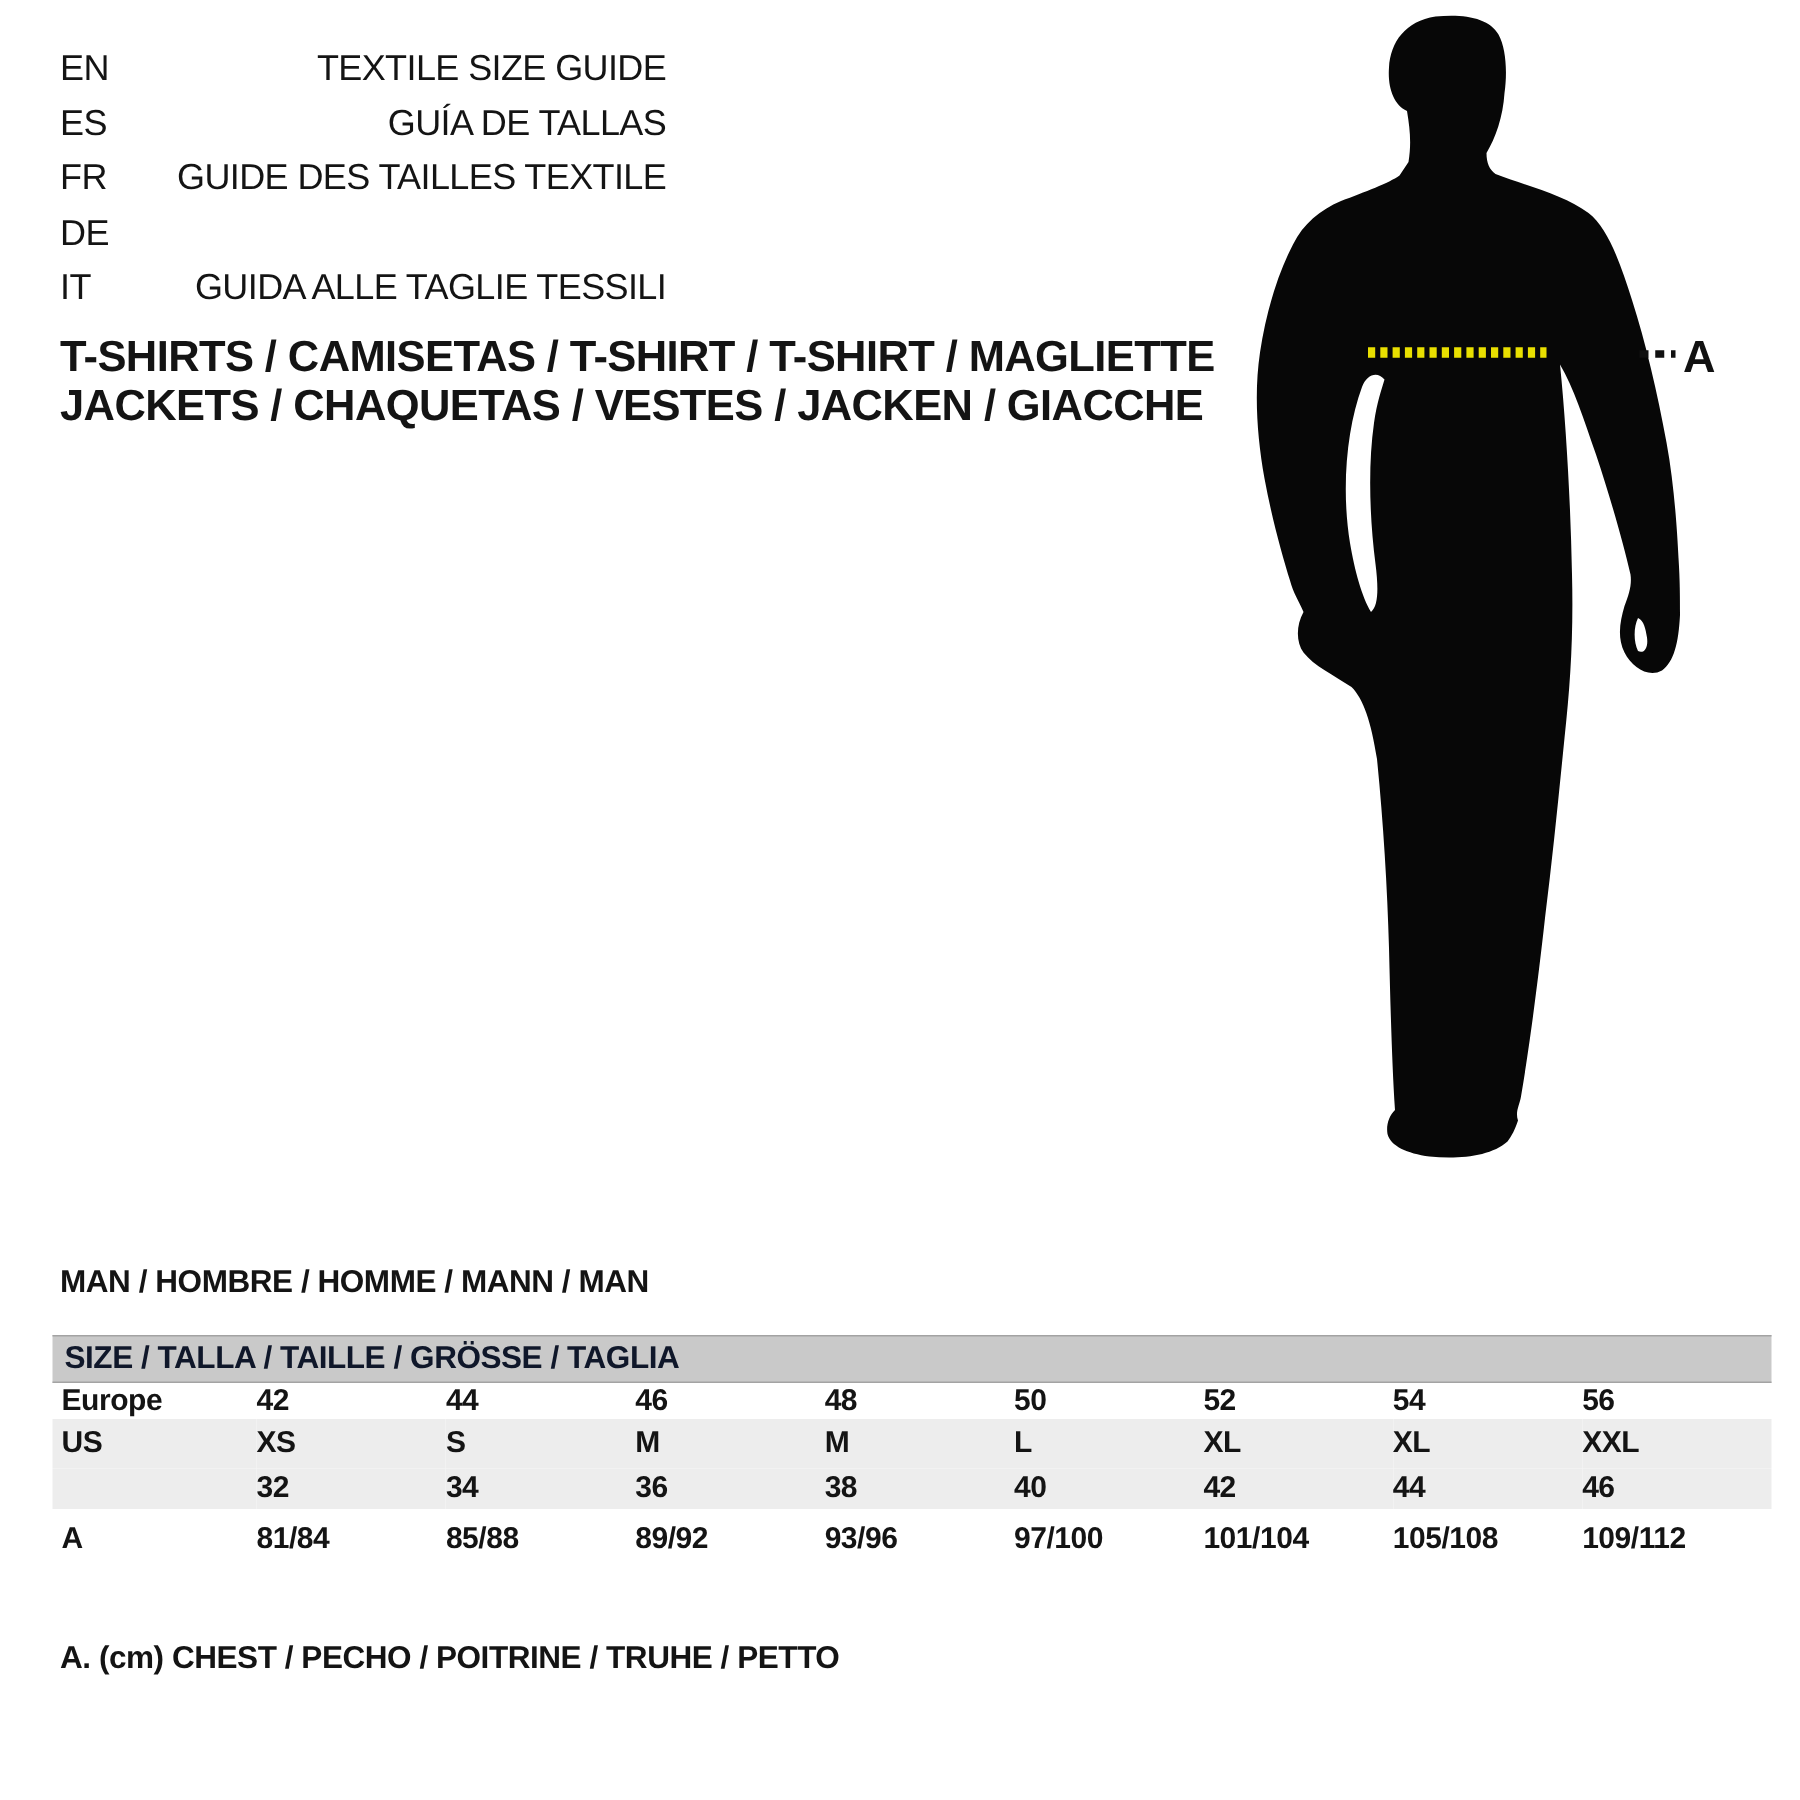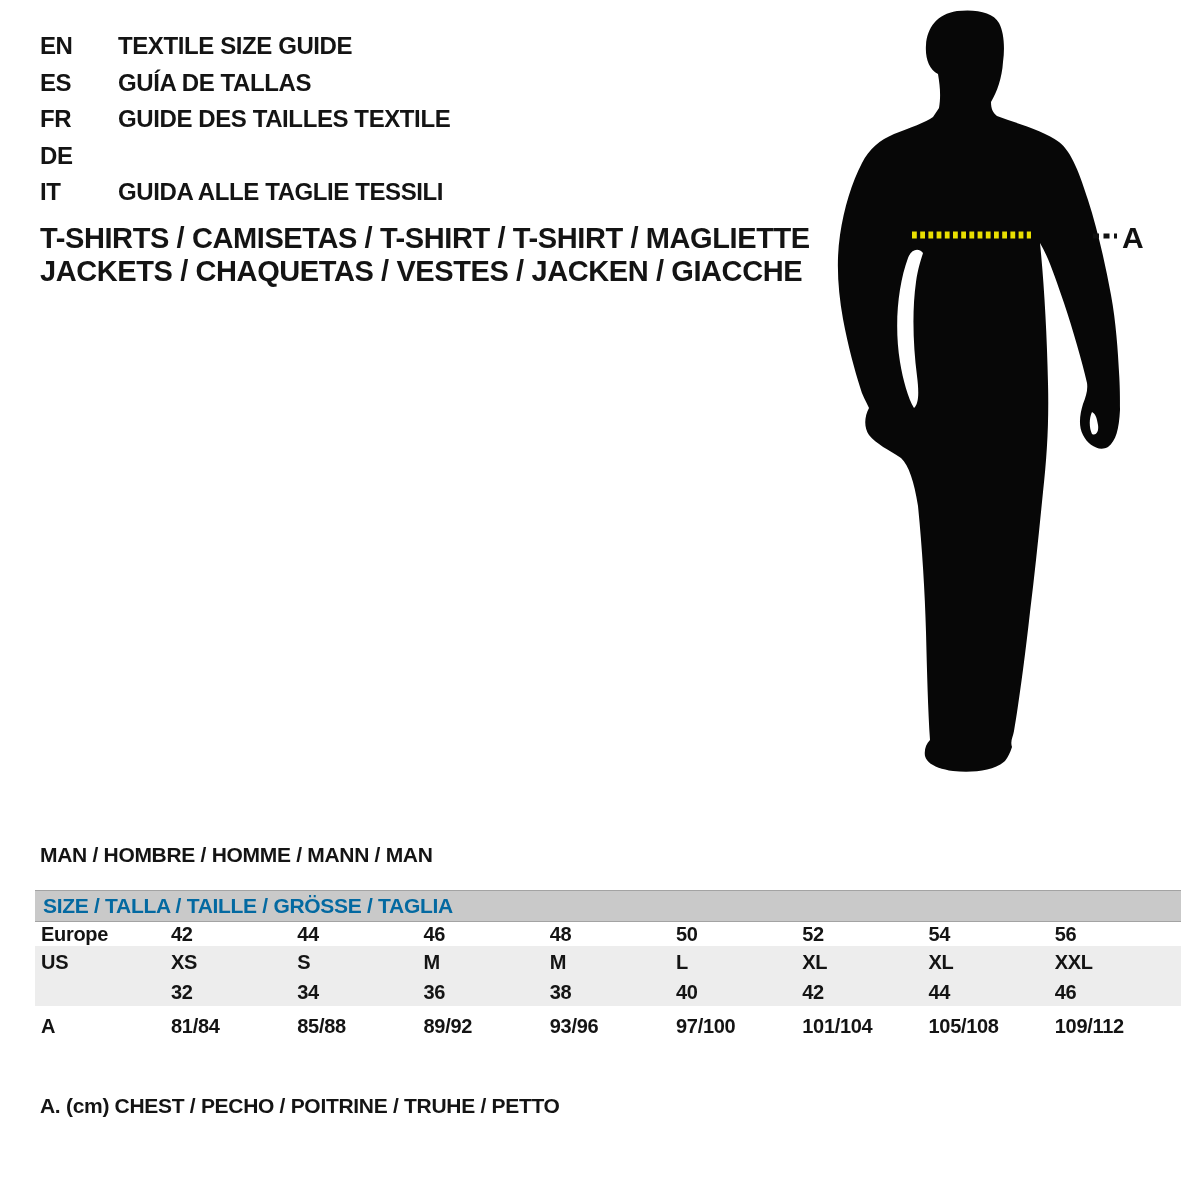--- a/index.html
+++ b/index.html
@@ -5,40 +5,40 @@
   * { margin:0; padding:0; box-sizing:border-box; }
   html,body { width:1200px; height:1200px; background:#ffffff; }
   body {
     position:relative; overflow:hidden;
     font-family:"Liberation Sans","DejaVu Sans",sans-serif;
     color:#141414; -webkit-font-smoothing:antialiased;
   }
 
   
   .langs { position:absolute; left:40px; top:28px; }
-  .lang-row { display:flex; line-height:36.5px; font-size:24px; font-weight:700; letter-spacing:-0.4px; }
+  .lang-row { display:flex; line-height:36.5px; font-size:24px; font-weight:400; letter-spacing:-0.4px;justify-content:space-between; }
   .lang-code { width:78px; flex:0 0 78px; }
 
   
   .cats { position:absolute; left:40px; top:222px; }
   .cat-line { font-size:29px; font-weight:700; line-height:32.5px; letter-spacing:-0.4px; }
 
   
   .figure-svg { position:absolute; left:820px; top:0; width:380px; height:800px; }
 
   
   .man-heading { position:absolute; left:40px; top:843px; font-size:21px; font-weight:700; letter-spacing:-0.3px; }
 
   
   .table-wrap { position:absolute; left:35px; top:890px; width:1146px; }
   .header-bar {
     height:32px; background:#c9c9c9;
     border-top:1px solid #a3a3a3; border-bottom:1px solid #a3a3a3;
     display:flex; align-items:center; padding-left:8px;
-    font-size:21px; font-weight:700; color:#0369a1; letter-spacing:-0.3px;
+    font-size:21px; font-weight:700; color:#0f172a; letter-spacing:-0.3px;
   }
   table.sizes { width:100%; border-collapse:collapse; table-layout:fixed; }
   table.sizes th {
     text-align:left; padding-left:6px; font-size:20px; font-weight:700; letter-spacing:-0.3px;
   }
   table.sizes td { text-align:left; font-size:20px; font-weight:700; letter-spacing:-0.3px; }
   tr.shade { background:#ededed; }
   tr.r0 { height:24px; }
   tr.r1 { height:33px;padding-left:16px; }
   tr.r2 { height:27px; }

